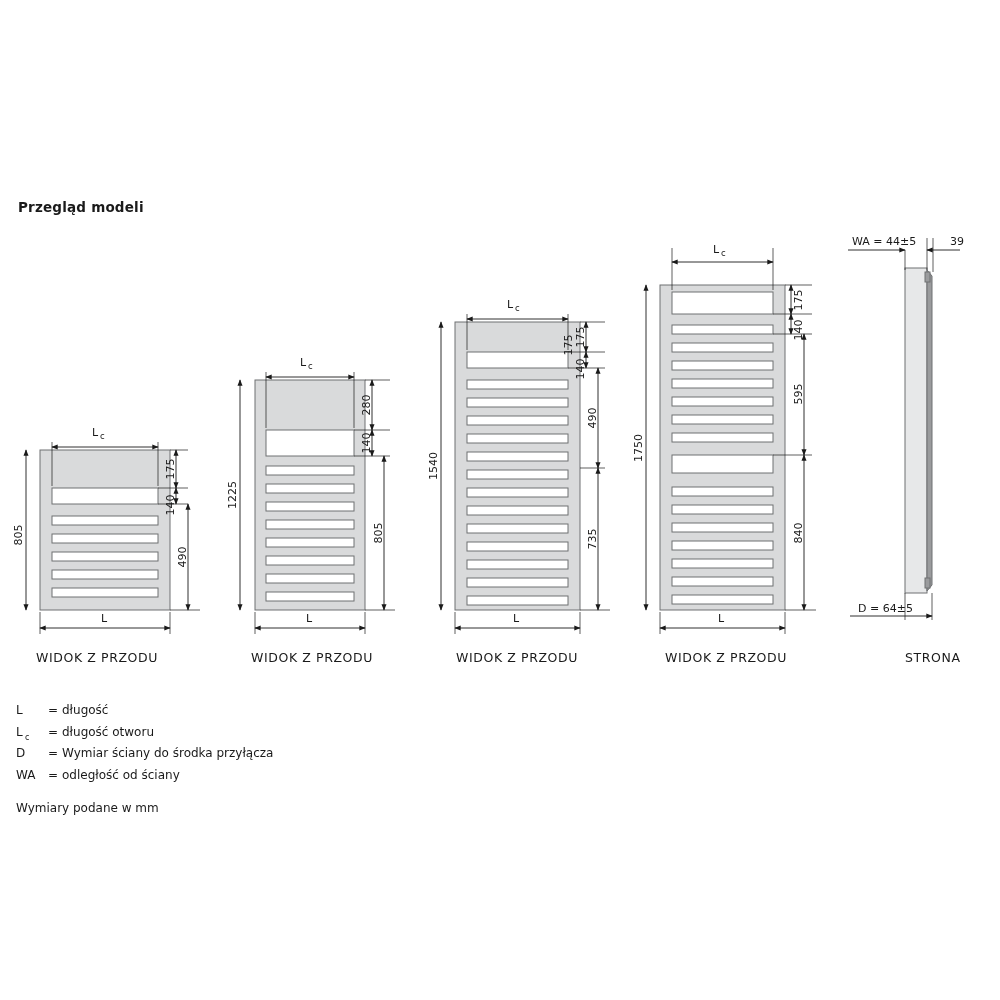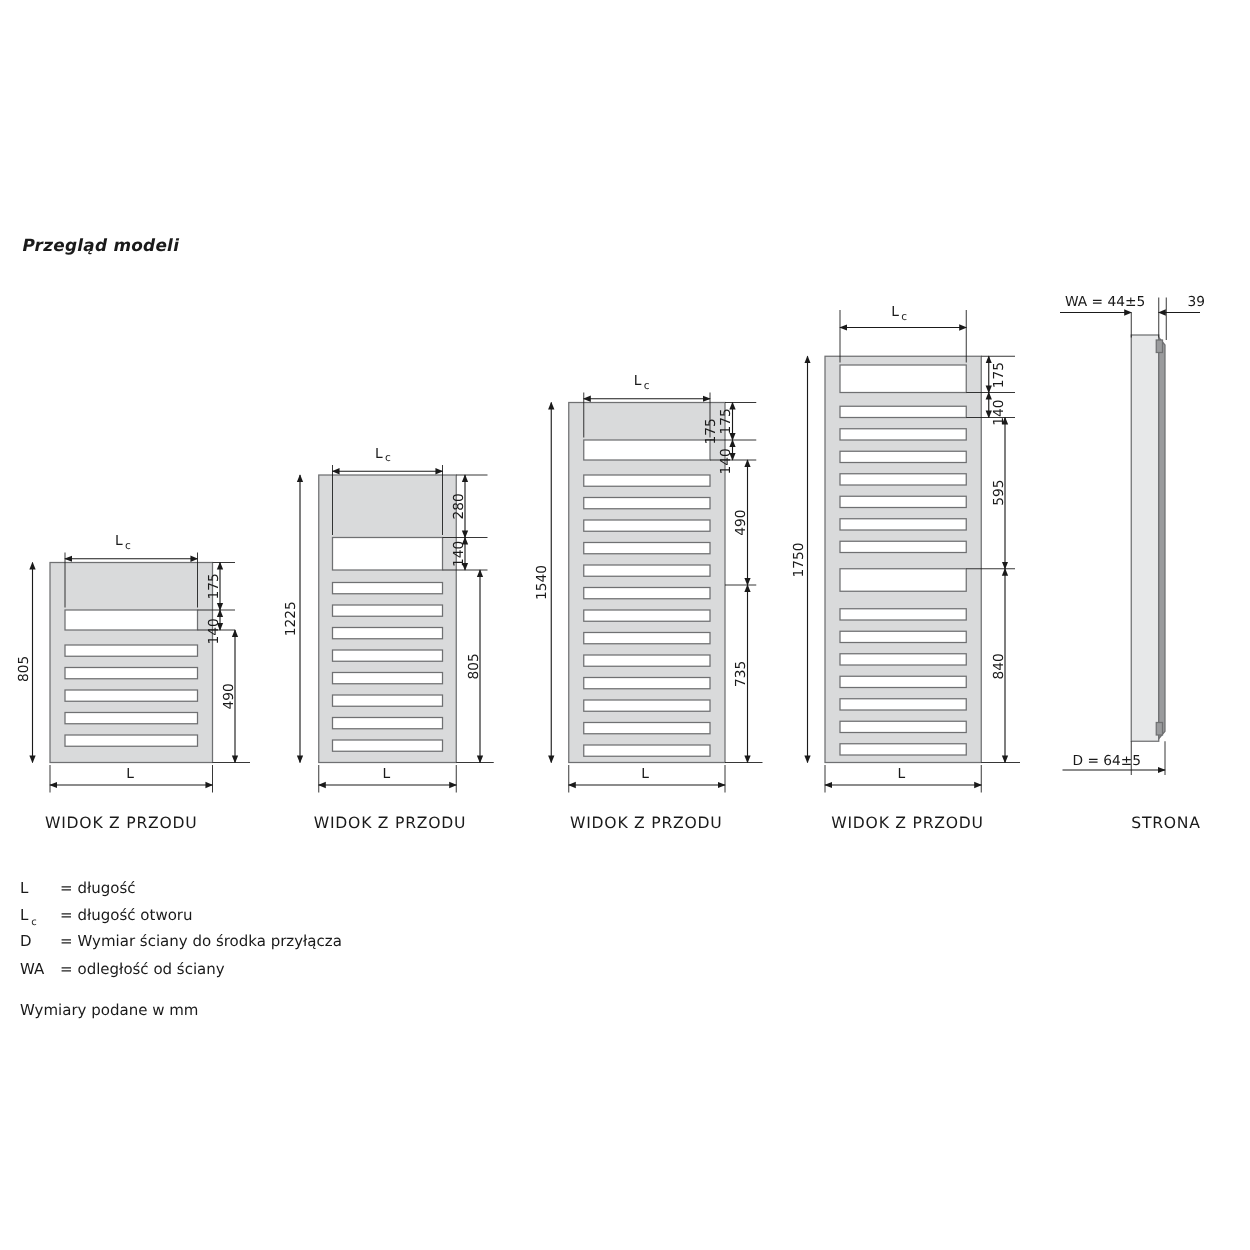--- a/index.html
+++ b/index.html
@@ -17,25 +17,24 @@
   }
   .page {
     position: absolute;
     left: 0; top: 0;
     width: 1000px;
     height: 1000px;
   }
   .title {
     position: absolute;
     left: 18px;
-    top: 189px;
+    top: 199px;
     font-size: 13.5px;
     font-weight: bold;
     letter-spacing: 0.2px;
-    font-style: italic;
   }
   .svg-wrap {
     position: absolute;
     left: 0; top: 0;
     width: 1000px;
     height: 1000px;
   }
   svg { display: block; }
   text {
     font-family: "DejaVu Sans", "Liberation Sans", sans-serif;

